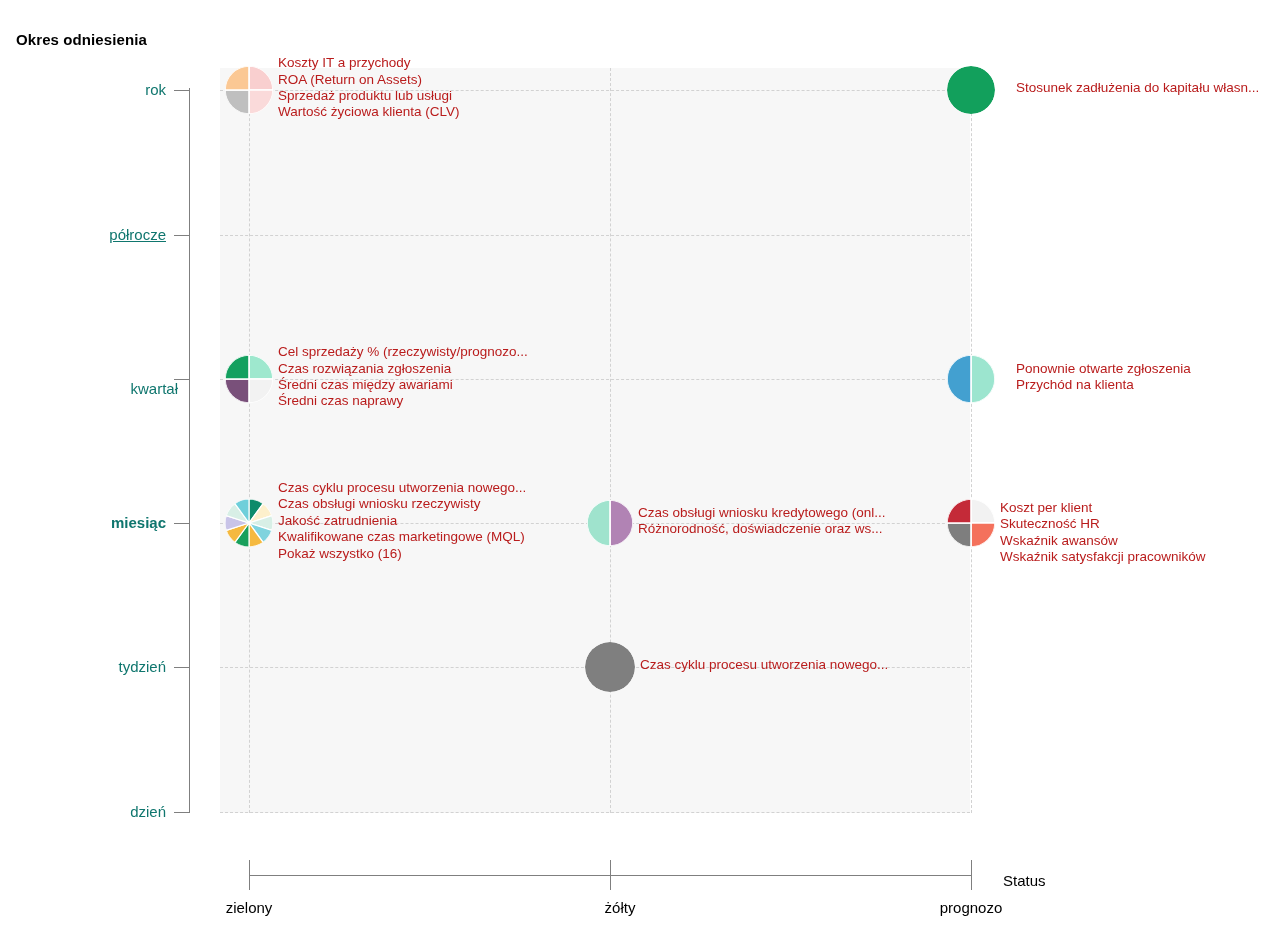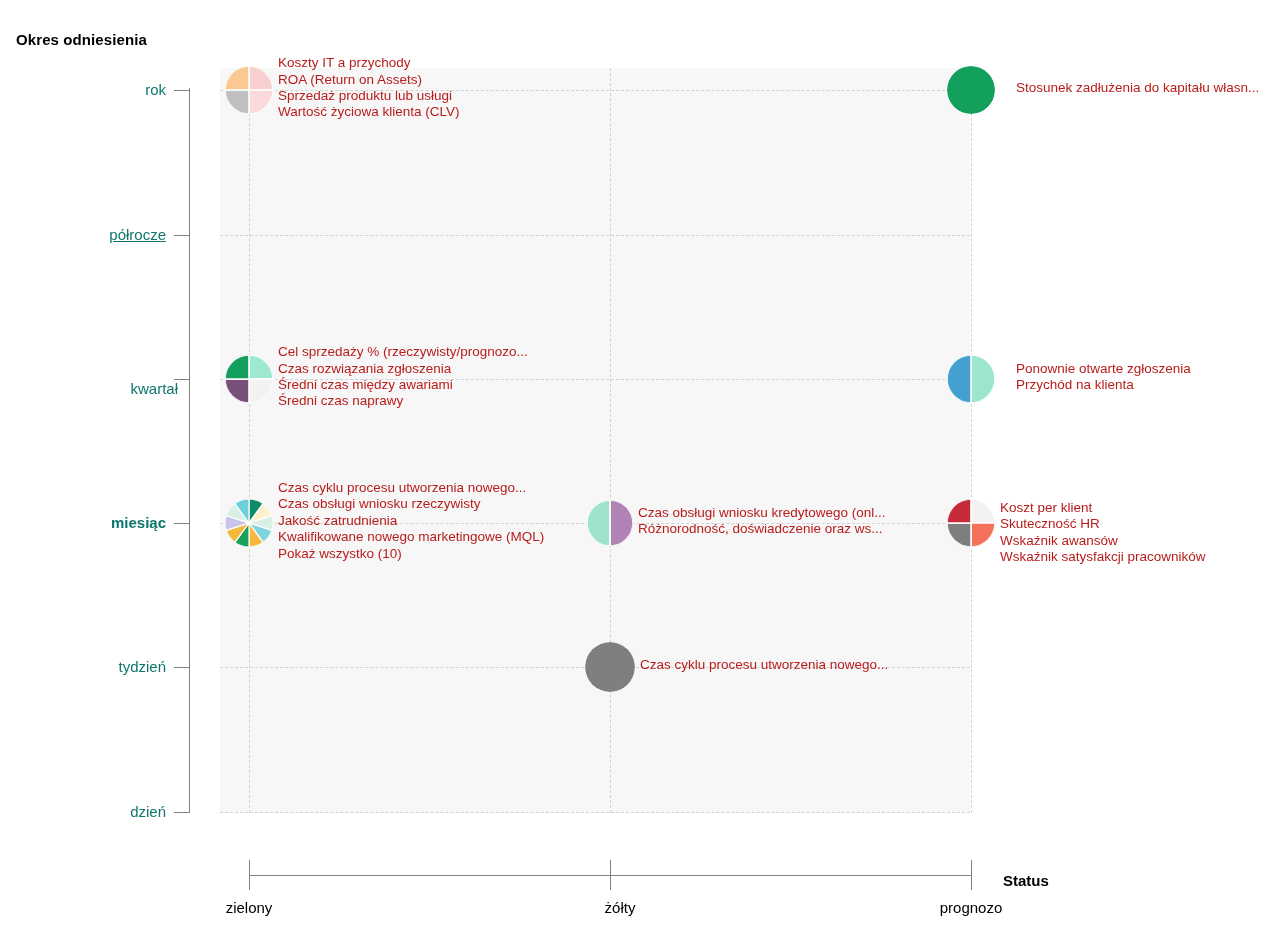--- a/index.html
+++ b/index.html
@@ -101,21 +101,21 @@
     color: #000;
     text-align: center;
     white-space: nowrap;
     transform: translateX(-50%);
   }
   #x-axis-title {
     position: absolute;
     left: 1003px;
     top: 872px;
     font-size: 15px;
-    font-weight: bold;
+    font-weight: normal;
     color: #000;
   }
 
   
   .bubble {
     position: absolute;
     border-radius: 50%;
     transform: translate(-50%, -50%);
   }
   .bubble svg { display: block; border-radius: 50%; }
@@ -234,22 +234,22 @@
         <path d="M 24 24 L 9.89 43.42 A 24 24 0 0 1 1.17 31.42 Z" fill="#f5b93f" stroke="#ffffff" stroke-width="1.2"></path>
         <path d="M 24 24 L 1.17 31.42 A 24 24 0 0 1 1.17 16.58 Z" fill="#c9c4e8" stroke="#ffffff" stroke-width="1.2"></path>
         <path d="M 24 24 L 1.17 16.58 A 24 24 0 0 1 9.89 4.58 Z" fill="#d8efe6" stroke="#ffffff" stroke-width="1.2"></path>
         <path d="M 24 24 L 9.89 4.58 A 24 24 0 0 1 24.00 0.00 Z" fill="#6ecfda" stroke="#ffffff" stroke-width="1.2"></path>
       </svg>
     </div>
     <div class="point-labels" style="left: 278px; top: 480px;">
       <span class="lbl">Czas cyklu procesu utworzenia nowego...</span>
       <span class="lbl">Czas obsługi wniosku rzeczywisty</span>
       <span class="lbl">Jakość zatrudnienia</span>
-      <span class="lbl">Kwalifikowane nowego marketingowe (MQL)</span>
-      <span class="lbl">Pokaż wszystko (10)</span>
+      <span class="lbl">Kwalifikowane czas marketingowe (MQL)</span>
+      <span class="lbl">Pokaż wszystko (16)</span>
     </div>
     <div class="bubble" style="left: 610px; top: 523px; width: 46px; height: 46px;">
       <svg width="46" height="46" viewBox="0 0 46 46">
         <path d="M 23 23 L 23.00 0.00 A 23 23 0 0 1 23.00 46.00 Z" fill="#b183b4" stroke="#ffffff" stroke-width="1.6"></path>
         <path d="M 23 23 L 23.00 46.00 A 23 23 0 0 1 23.00 0.00 Z" fill="#9fe3cd" stroke="#ffffff" stroke-width="1.6"></path>
       </svg>
     </div>
     <div class="point-labels" style="left: 638px; top: 504.6px;">
       <span class="lbl">Czas obsługi wniosku kredytowego (onl...</span>
       <span class="lbl">Różnorodność, doświadczenie oraz ws...</span>

